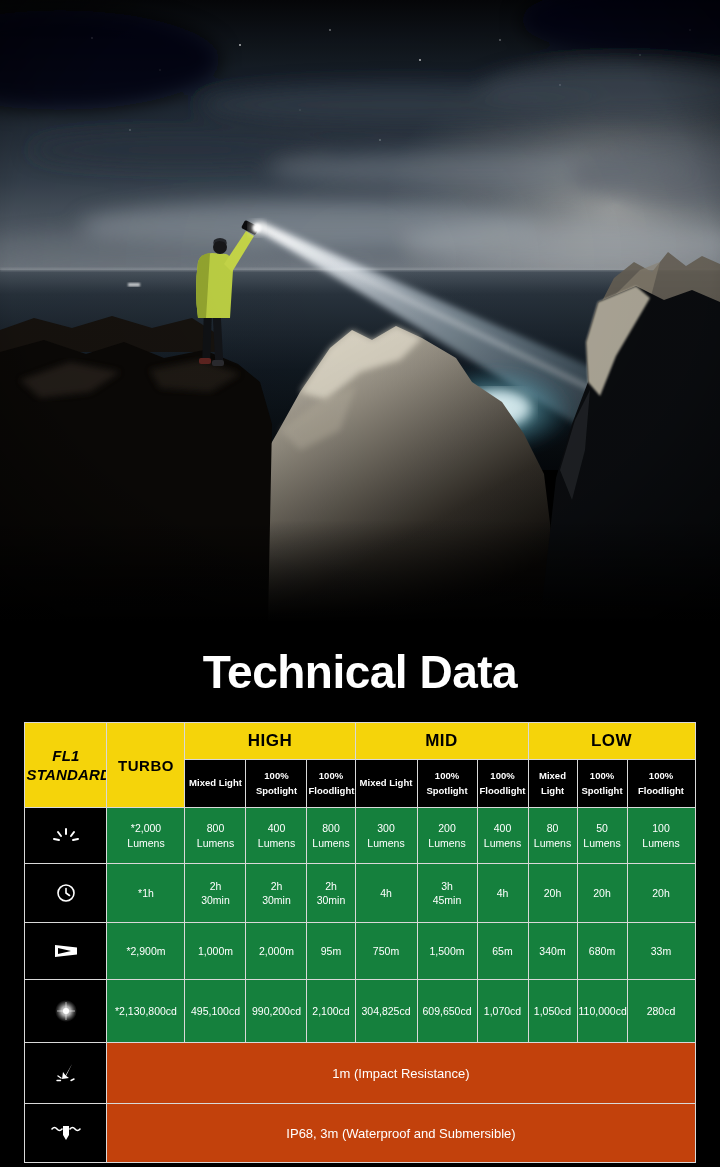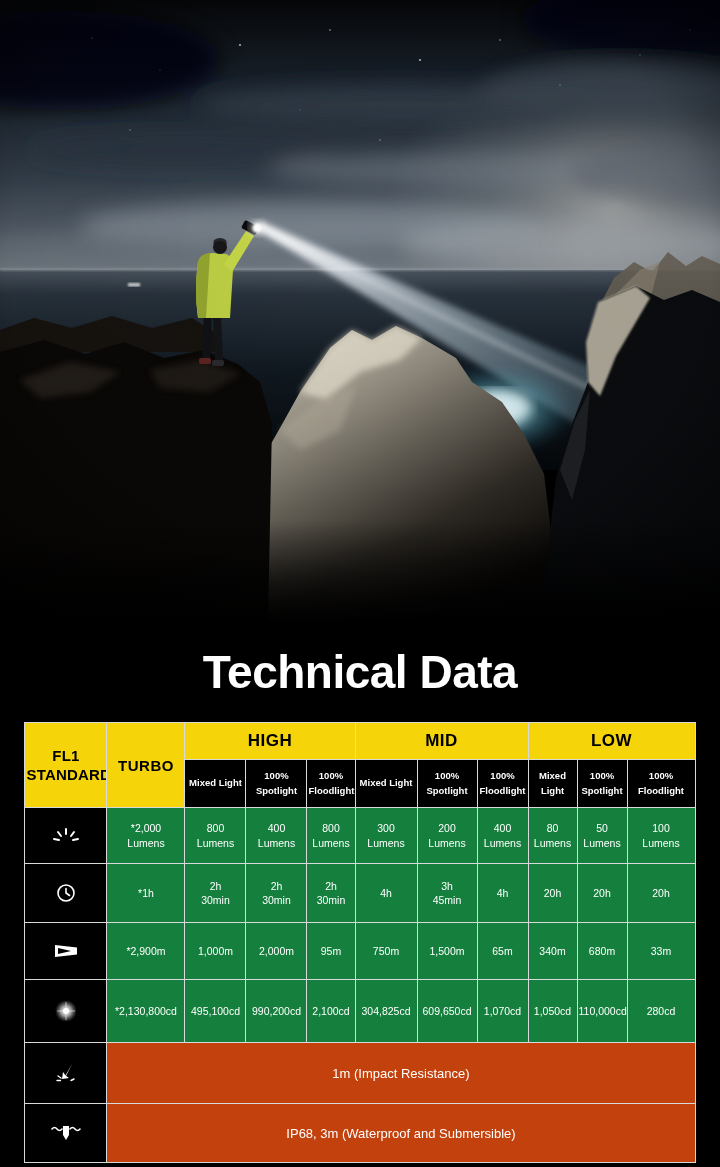--- a/index.html
+++ b/index.html
@@ -13,21 +13,21 @@
 
   .title-block { height:100px; display:flex; align-items:center; justify-content:center; }
   .page-title { color:#fff; font-size:46px; font-weight:700; letter-spacing:-0.5px; margin:0; }
 
   table.spec { width:670px; margin:0 auto; border-collapse:collapse; table-layout:fixed; background:#000; }
   table.spec th, table.spec td {
     border:1px solid #d9d9d9; text-align:center; vertical-align:middle;
     padding:1px 1px; white-space:pre-line; overflow:hidden;
   }
   .cell-yellow { background:#f5d40a; color:#000; }
-  .fl1-th { font-size:15px; font-weight:600; line-height:1.3; letter-spacing:0.2px; }
+  .fl1-th { font-size:15px; font-weight:600; line-height:1.3; letter-spacing:0.2px;font-style:italic; }
   .turbo-th { font-size:15px; font-weight:600; letter-spacing:0.5px; }
   .group-th { height:34px; font-size:17px; font-weight:600; letter-spacing:0.5px; }
   .sub-th { height:45px; font-size:9.5px; font-weight:700; color:#fff; background:#000; line-height:1.5; }
   .data-td { color:#fff; font-size:10.5px; line-height:1.35; background:#15803d; }
   .r-lumens { height:42px; } .r-runtime { height:39px; } .r-distance { height:32px;margin-top:16px; }
   .r-intensity { height:40px; } .r-impact { height:38px; } .r-water { height:36px; }
   .span-td { color:#fff; font-size:13px; background:#c2410c; }
   .icon-td { background:#000; }
   .icon-td svg { display:block; margin:0 auto; }
 </style>

